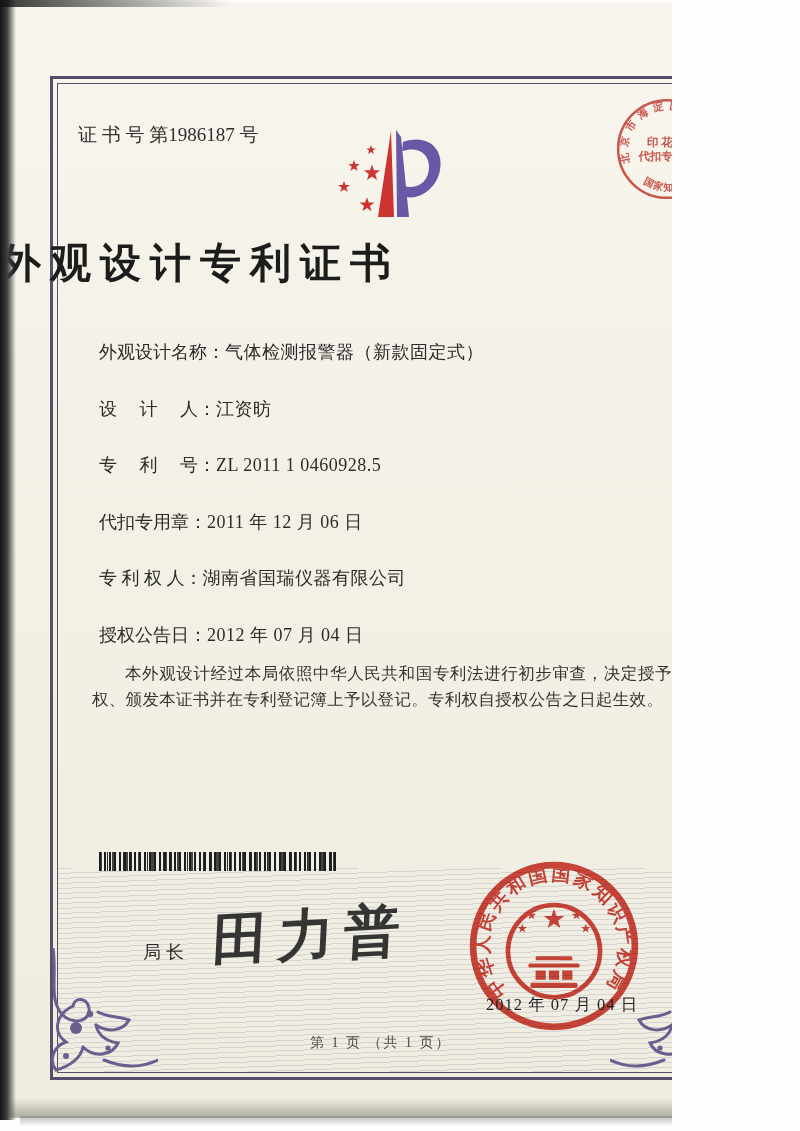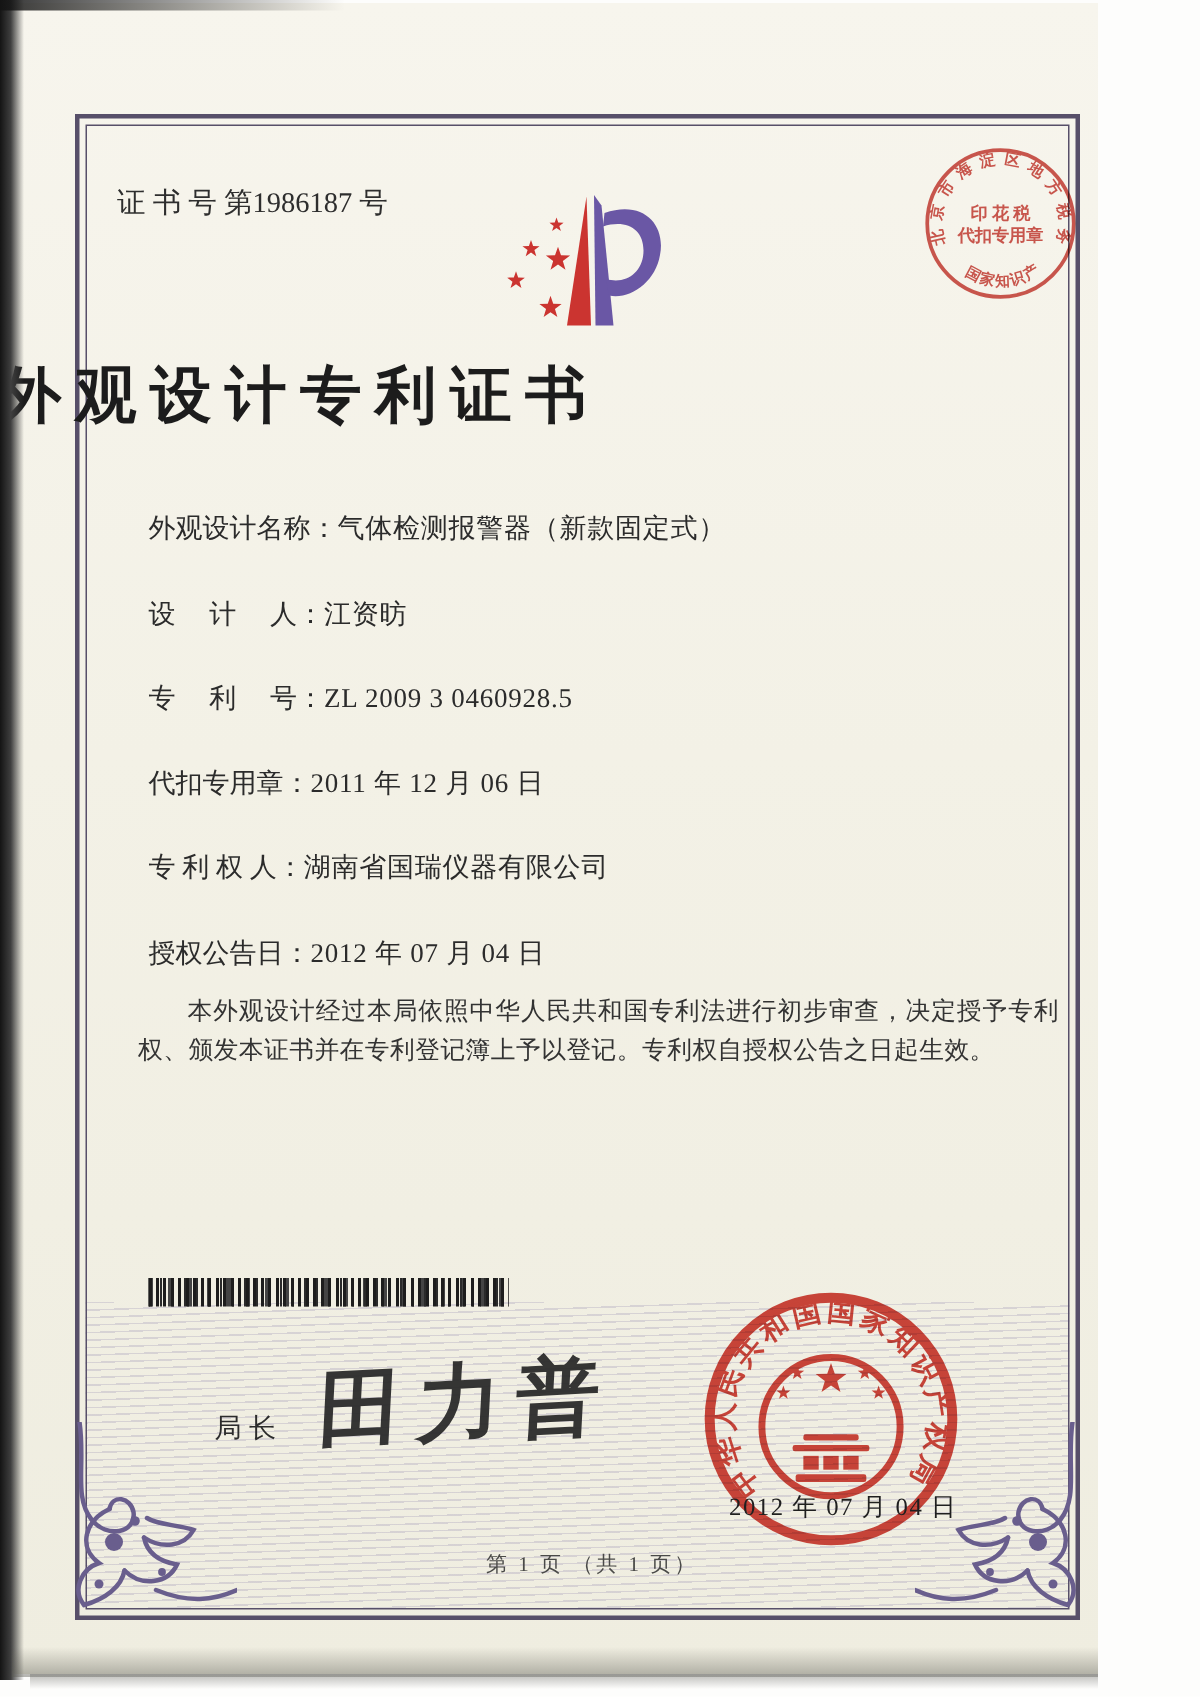--- a/index.html
+++ b/index.html
@@ -1,17 +1,17 @@
 <!DOCTYPE html>
 <html><head>
 <meta charset="utf-8">
 <style>
   html,body{margin:0;padding:0;}
   body{width:800px;height:1131px;background:#fdfdfc;font-family:"Liberation Serif","DejaVu Serif",serif;}
-  .page{position:relative;width:732px;height:1131px;overflow:hidden;}
+  .page{position:relative;width:672px;height:1131px;overflow:hidden;}
   .paper{position:absolute;left:8px;top:2px;width:780px;height:1114px;
     background:linear-gradient(180deg,#f7f5ed 0%,#f3f1e6 45%,#efedE0 100%);
     border-radius:0 0 10px 3px;}
   .edge-left{position:absolute;left:0;top:0;width:16px;height:1120px;
     background:linear-gradient(90deg,#141414 0%,#3f3f3f 45%,rgba(70,70,70,0) 100%);}
   .edge-top{position:absolute;left:0;top:0;width:230px;height:7px;
     background:linear-gradient(90deg,rgba(20,20,20,.85),rgba(20,20,20,0));}
   .edge-bottom{position:absolute;left:8px;top:1098px;width:778px;height:20px;
     background:linear-gradient(180deg,rgba(90,90,82,0),rgba(90,90,82,.45));}
   .shadow-below{position:absolute;left:20px;top:1116px;width:760px;height:10px;
@@ -40,21 +40,21 @@
   .barcode{position:absolute;left:99px;top:852px;width:240px;height:19px;
     background:
       repeating-linear-gradient(90deg,#1d1d1d 0 2px,rgba(0,0,0,0) 2px 5px),
       repeating-linear-gradient(90deg,#2a2a2a 0 1px,rgba(0,0,0,0) 1px 8px),
       repeating-linear-gradient(90deg,#444 0 3px,rgba(0,0,0,0) 3px 13px);}
   .director{position:absolute;left:143px;top:940px;font-size:18px;letter-spacing:5px;color:#2c2c2c;}
   .signature{position:absolute;left:212px;top:898px;font-size:56px;font-weight:700;color:#262626;
     transform:rotate(-3deg) skewX(-6deg);letter-spacing:10px;opacity:.92;}
   .seal{position:absolute;left:468px;top:860px;width:172px;height:172px;mix-blend-mode:multiply;opacity:.92;}
   .seal-date{position:absolute;left:486px;top:994px;font-size:16.5px;color:#1f1f1f;letter-spacing:1px;z-index:6;}
-  .footer{position:absolute;left:324px;top:1034px;font-size:14px;letter-spacing:2px;color:#4a4a48;}
+  .footer{position:absolute;left:310px;top:1034px;font-size:14px;letter-spacing:2px;color:#4a4a48;}
   .taxstamp{position:absolute;left:614px;top:96px;width:106px;height:106px;opacity:.88;mix-blend-mode:multiply;}
   svg text{font-family:"Liberation Serif","DejaVu Serif",serif;}
 </style>
 </head>
 <body>
 
 <div class="page">
   <div class="paper"></div>
   <div class="guilloche"></div>
   <div class="frame">
@@ -110,21 +110,21 @@
       <polygon points="63,10 68,17 76,97 64,97"></polygon>
       <path d="M70,22 C96,13 111,30 107,50 C104,68 87,80 73,77 L71,66 C85,70 96,61 96,47 C96,33 85,26 69,31 Z"></path>
     </g>
   </svg>
 
   <div class="title">外观设计专利证书</div>
 
   <div class="fields">
     <div class="frow r0"><span class="lbl">外观设计名称：</span><span class="val">气体检测报警器（新款固定式）</span></div>
     <div class="frow r1"><span class="lbl">设　 计　 人：</span><span class="val">江资昉</span></div>
-    <div class="frow r2"><span class="lbl">专　 利　 号：</span><span class="val">ZL 2009 3 0460928.5</span></div>
+    <div class="frow r2"><span class="lbl">专　 利　 号：</span><span class="val">ZL 2011 1 0460928.5</span></div>
     <div class="frow r3"><span class="lbl">代扣专用章：</span><span class="val">2011 年 12 月 06 日</span></div>
     <div class="frow r4"><span class="lbl">专 利 权 人：</span><span class="val">湖南省国瑞仪器有限公司</span></div>
     <div class="frow r5"><span class="lbl">授权公告日：</span><span class="val">2012 年 07 月 04 日</span></div>
   </div>
 
   <div class="bodytext">
     <p>本外观设计经过本局依照中华人民共和国专利法进行初步审查，决定授予专利权、颁发本证书并在专利登记簿上予以登记。专利权自授权公告之日起生效。</p>
   </div>
 
   <div class="barcode"></div>

